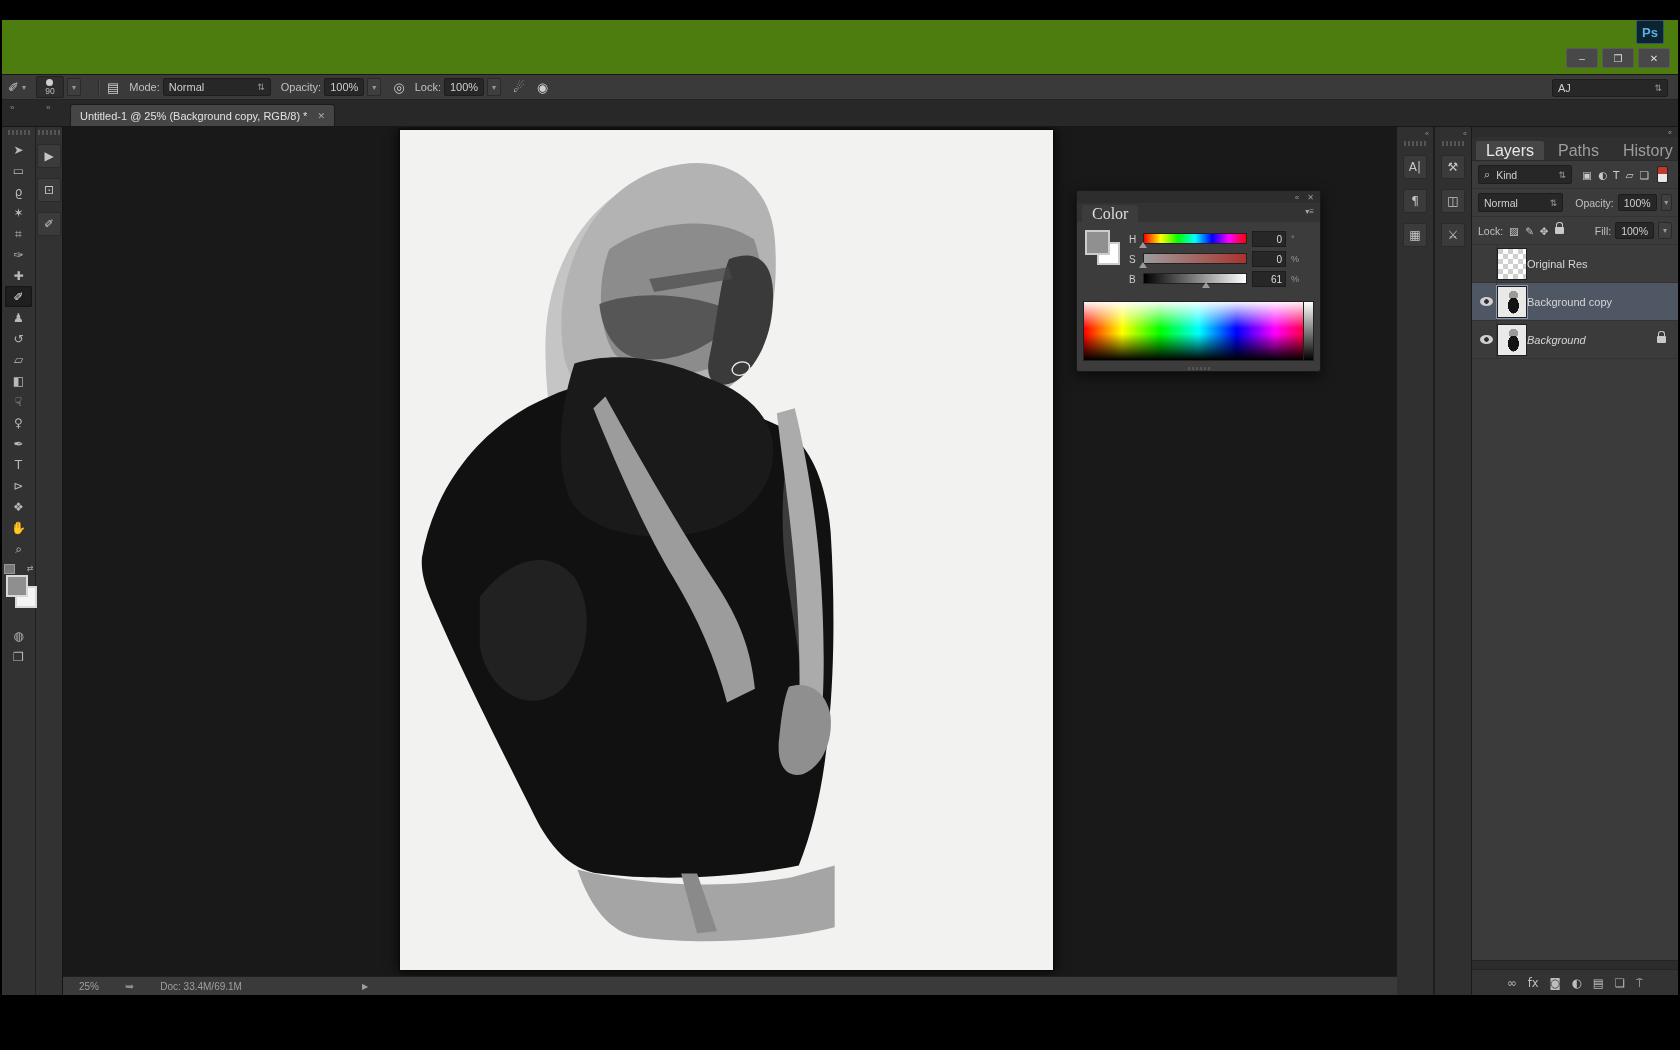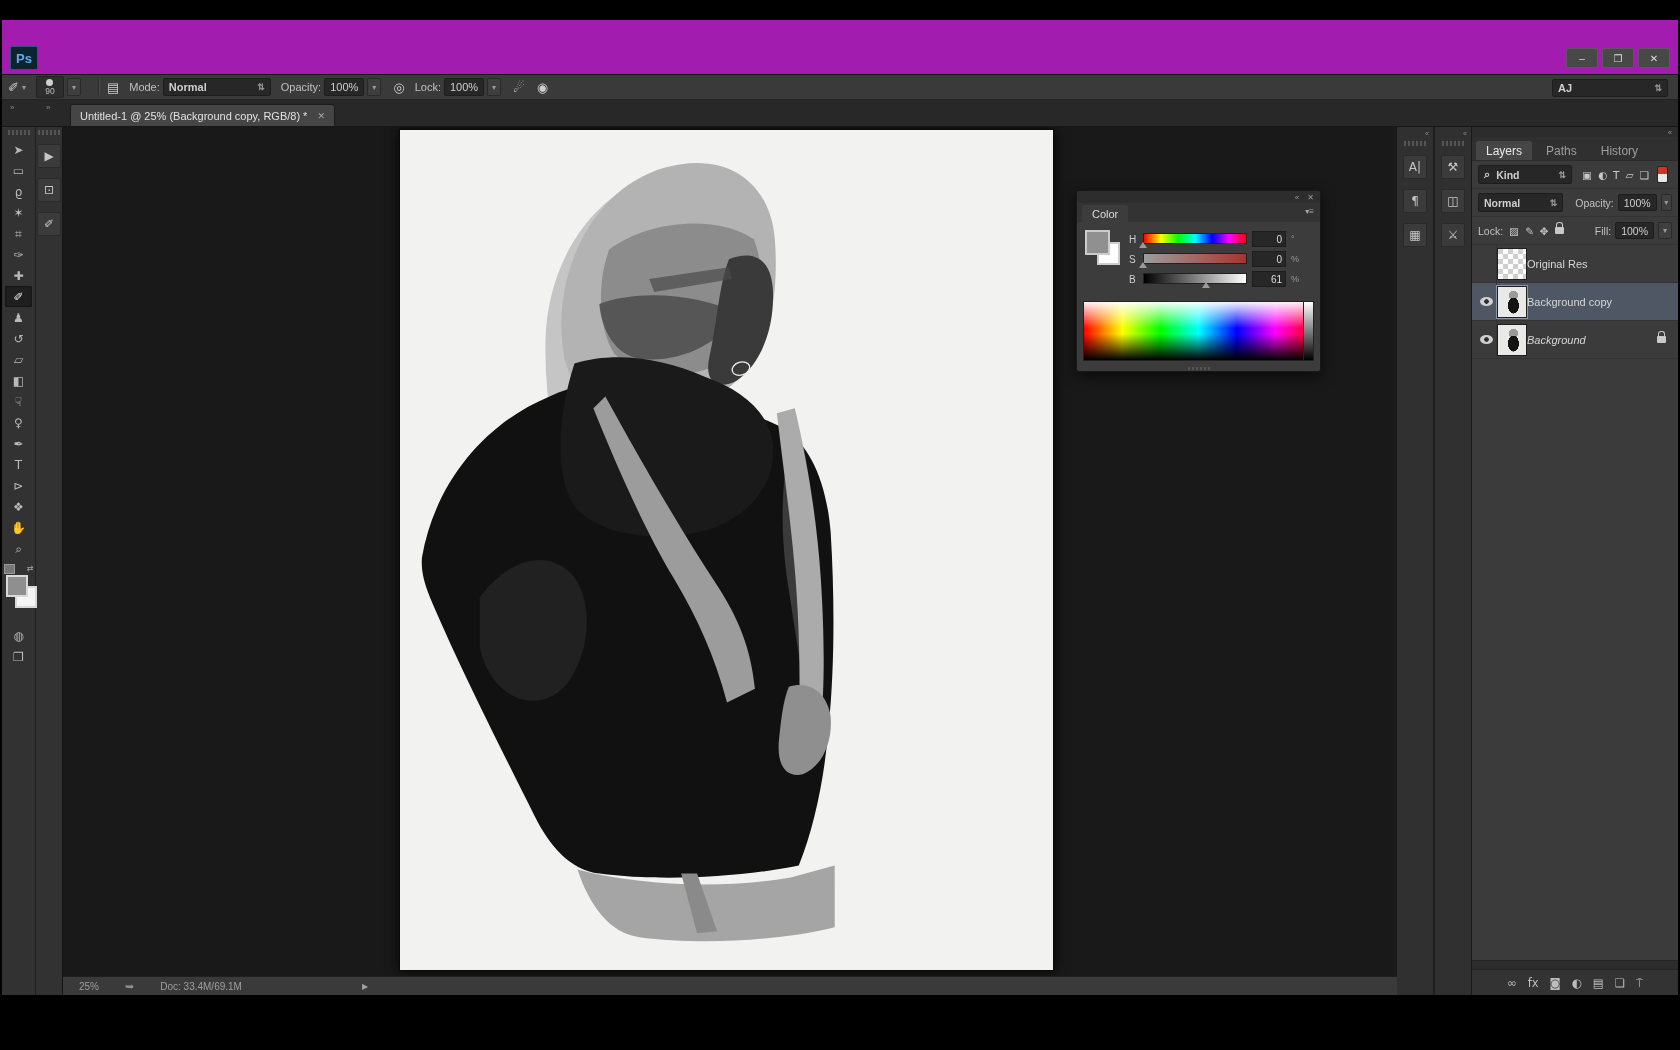--- a/index.html
+++ b/index.html
@@ -1,36 +1,36 @@
 <!DOCTYPE html>
 <html><head>
 <meta charset="utf-8">
 <style>
   html,body{margin:0;padding:0;background:#000;}
   .stage{position:relative;width:1680px;height:1050px;background:#000;overflow:hidden;
          font-family:"Liberation Sans",sans-serif;color:#c8c8c8;-webkit-font-smoothing:antialiased;}
   .app{position:absolute;left:2px;right:2px;top:20px;height:975px;background:#1e1e1e;
        display:flex;flex-direction:column;}
   
-  .header{height:54px;background:#a21caf;border-bottom:1px solid #191919;display:flex;align-items:flex-end;position:relative;}
+  .header{height:54px;background:#4d7c0f;border-bottom:1px solid #191919;display:flex;align-items:flex-end;position:relative;flex-direction:column;}
   .ps-logo{width:26px;height:22px;margin:0 14px 4px 8px;background:#0d2330;border:1px solid #2c5a74;border-radius:2px;
            color:#56b2e4;font-weight:bold;font-size:13px;display:flex;align-items:center;justify-content:center;}
   .menus{display:flex;gap:0;margin-bottom:2px;}
   .menu-item{padding:4px 13px;font-size:12.5px;color:#d2d2d2;cursor:default;}
   .win-controls{position:absolute;right:8px;bottom:6px;display:flex;gap:4px;}
   .win-btn{width:30px;height:18px;background:#484848;border:1px solid #5a5a5a;border-radius:2px;color:#ddd;
            font-size:10px;display:flex;align-items:center;justify-content:center;}
   
   .options{height:24px;background:#3a3a3a;border-bottom:1px solid #222;display:flex;align-items:center;
            font-size:11px;color:#c3c3c3;padding-left:6px;position:relative;}
   .opt-glyph{font-family:"DejaVu Sans",sans-serif;color:#cfcfcf;font-size:13px;line-height:1;}
   .opt-group{display:flex;align-items:center;gap:3px;margin-right:10px;}
   .vsep{width:1px;height:16px;background:#2a2a2a;border-right:1px solid #4a4a4a;margin:0 7px;}
   .select{background:#272727;border:1px solid #1d1d1d;border-radius:2px;height:16px;display:flex;align-items:center;
-          padding:0 5px;gap:6px;color:#cfcfcf;font-weight:bold;}
+          padding:0 5px;gap:6px;color:#cfcfcf;}
   .select .ud{margin-left:auto;font-size:9px;color:#999;}
   .num-box{background:#272727;border:1px solid #1d1d1d;border-radius:2px;height:16px;display:flex;align-items:center;
            padding:0 5px;color:#cfcfcf;}
   .drop-arrow{font-size:8px;color:#999;background:#3f3f3f;border:1px solid #2a2a2a;height:16px;width:12px;
               display:flex;align-items:center;justify-content:center;border-radius:0 2px 2px 0;}
   .brush-size{display:flex;flex-direction:column;align-items:center;justify-content:center;width:26px;height:20px;
               background:#2e2e2e;border:1px solid #222;border-radius:2px;font-size:8.5px;color:#bbb;line-height:1;}
   .brush-dot{width:7px;height:7px;border-radius:50%;background:#cfcfcf;margin-bottom:1px;}
   .workspace{position:absolute;right:10px;top:4px;width:104px;}
   
@@ -66,22 +66,22 @@
   .statusbar .zoom-val{margin-left:16px;}
   .statusbar .share{margin-left:26px;font-size:11px;color:#8f8f8f;font-family:"DejaVu Sans",sans-serif;}
   .statusbar .doc{margin-left:26px;}
   .statusbar .fly{margin-left:120px;font-size:8px;color:#9f9f9f;}
   
   .color-panel{position:absolute;left:1013px;top:63px;width:243px;background:#3c3c3c;border:1px solid #181818;
                border-radius:3px;box-shadow:0 4px 14px rgba(0,0,0,.6);z-index:5;font-size:10px;}
   .cp-minibar{height:12px;background:#2d2d2d;border-radius:3px 3px 0 0;display:flex;justify-content:flex-end;
               align-items:center;gap:8px;padding:0 6px;color:#9a9a9a;font-size:8px;}
   .cp-tabs{height:19px;background:#333;display:flex;align-items:flex-end;position:relative;}
-  .cp-tab{background:#3c3c3c;height:17px;padding:0 10px;font-size:11px;color:#ddd;display:flex;align-items:center;
-          border-radius:2px 2px 0 0;margin-left:5px;}
+  .cp-tab{background:#3c3c3c;height:17px;padding:0 10px;font-size:16px;color:#ddd;display:flex;align-items:center;
+          border-radius:2px 2px 0 0;margin-left:5px;font-family:Liberation Serif, serif;}
   .cp-menu{position:absolute;right:6px;top:4px;color:#aaa;font-size:8px;}
   .cp-body{padding:7px 8px 6px;position:relative;}
   .cp-sw{position:absolute;left:8px;top:8px;width:34px;height:34px;}
   .cp-fg{position:absolute;left:0;top:0;width:21px;height:21px;background:#909090;border:2px solid #ccc;z-index:2;}
   .cp-bg{position:absolute;left:12px;top:12px;width:19px;height:19px;background:#fff;border:2px solid #ccc;}
   .cp-sliders{margin-left:44px;}
   .cp-row{display:flex;align-items:center;gap:5px;height:20px;}
   .cp-label{width:9px;color:#ccc;}
   .trackwrap{position:relative;width:104px;height:14px;}
   .track{position:absolute;left:0;right:0;top:1px;height:9px;border:1px solid #222;}
@@ -102,21 +102,21 @@
   .cp-grip span{width:22px;height:3px;background:repeating-linear-gradient(90deg,#555 0 2px,transparent 2px 4px);}
   
   .rdocks{width:74px;background:#1e1e1e;display:flex;gap:2px;}
   .rdock{flex:1;background:#303030;display:flex;flex-direction:column;align-items:center;}
   .rdock .coll{font-size:7px;color:#8a8a8a;margin:3px 0 1px;align-self:flex-end;padding-right:4px;}
   
   .layers-panel{width:206px;background:#3b3b3b;border-left:1px solid #191919;display:flex;flex-direction:column;font-size:10.5px;}
   .lp-minibar{height:10px;background:#2c2c2c;display:flex;justify-content:flex-end;align-items:center;padding:0 6px;
               color:#999;font-size:7px;}
   .lp-tabs{height:23px;background:#303030;display:flex;align-items:flex-end;position:relative;border-bottom:1px solid #2a2a2a;}
-  .lp-tab{height:19px;display:flex;align-items:center;padding:0 10px;color:#9d9d9d;font-size:12px;border-radius:2px 2px 0 0;margin-left:4px;}
+  .lp-tab{height:19px;display:flex;align-items:center;padding:0 10px;color:#9d9d9d;font-size:16px;border-radius:2px 2px 0 0;margin-left:4px;}
   .lp-tab.active{background:#464646;color:#e8e8e8;}
   .lp-menu{position:absolute;right:5px;top:6px;color:#aaa;font-size:8px;}
   .lp-row{height:27px;display:flex;align-items:center;padding:0 6px;gap:4px;border-bottom:1px solid #333;}
   .lp-glyph{font-family:"DejaVu Sans",sans-serif;color:#c9c9c9;font-size:11px;}
   .filter-select{width:82px;height:17px;}
   .filter-icons{display:flex;gap:6px;margin-left:6px;align-items:center;}
   .filter-icons .lp-glyph{font-size:10.5px;}
   .filter-toggle{width:9px;height:15px;border:1px solid #262626;border-radius:2px;margin-left:4px;
                  background:linear-gradient(to bottom,#c0392b 45%,#e8e8e8 45%);}
   .lbl{color:#c0c0c0;text-align:center;}

